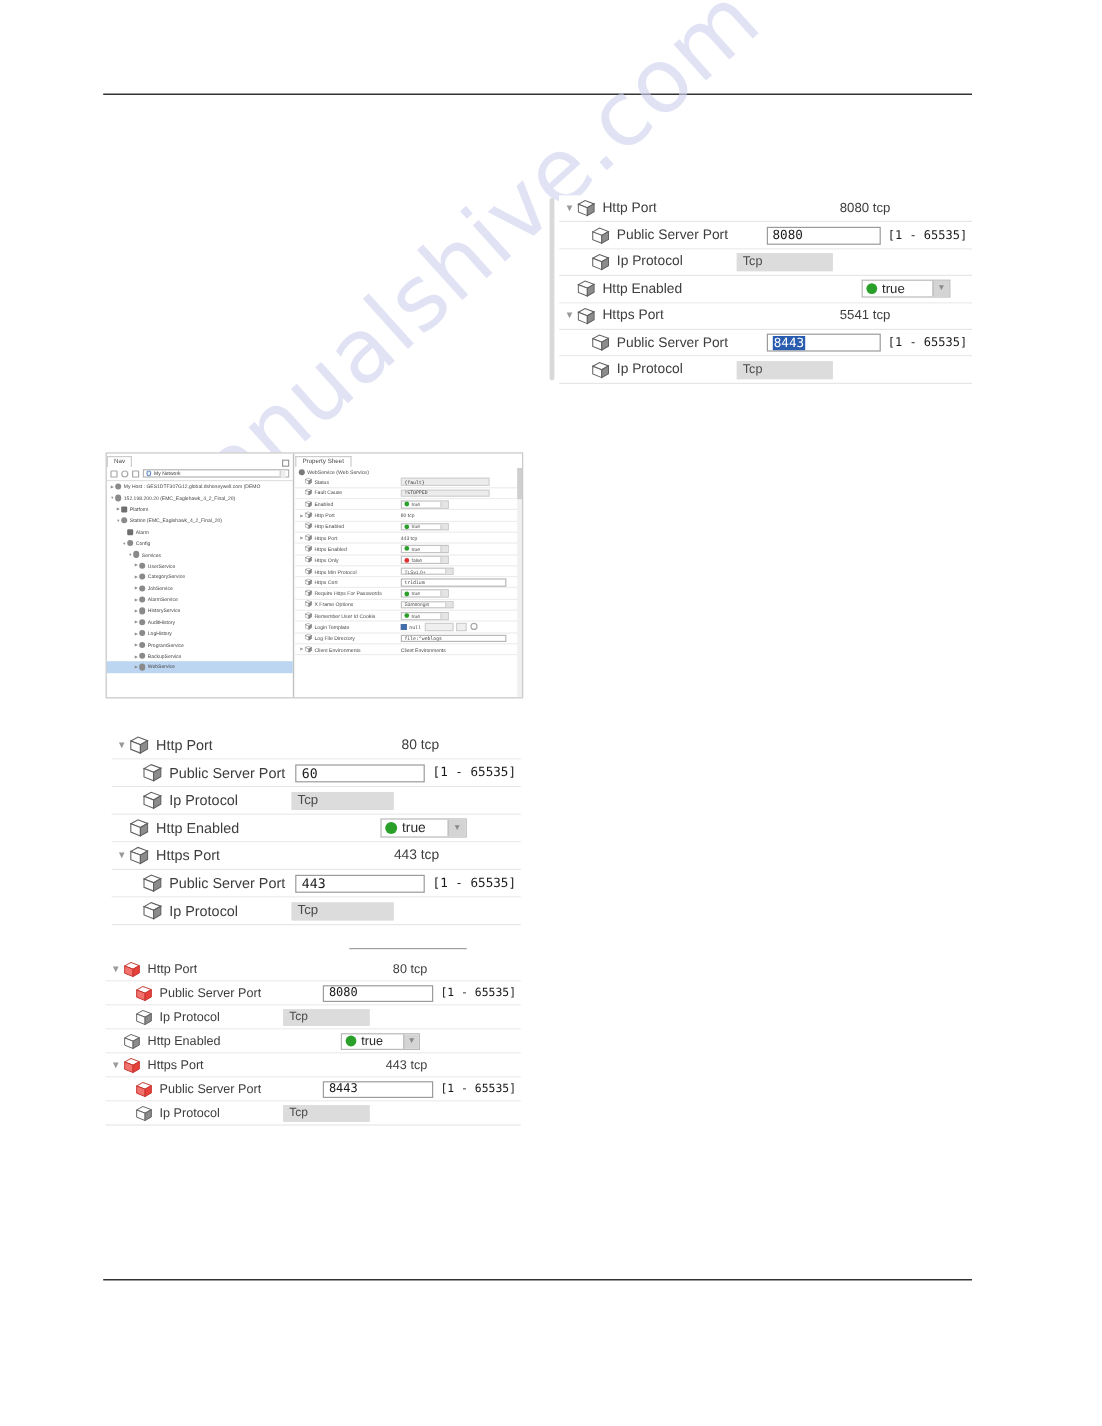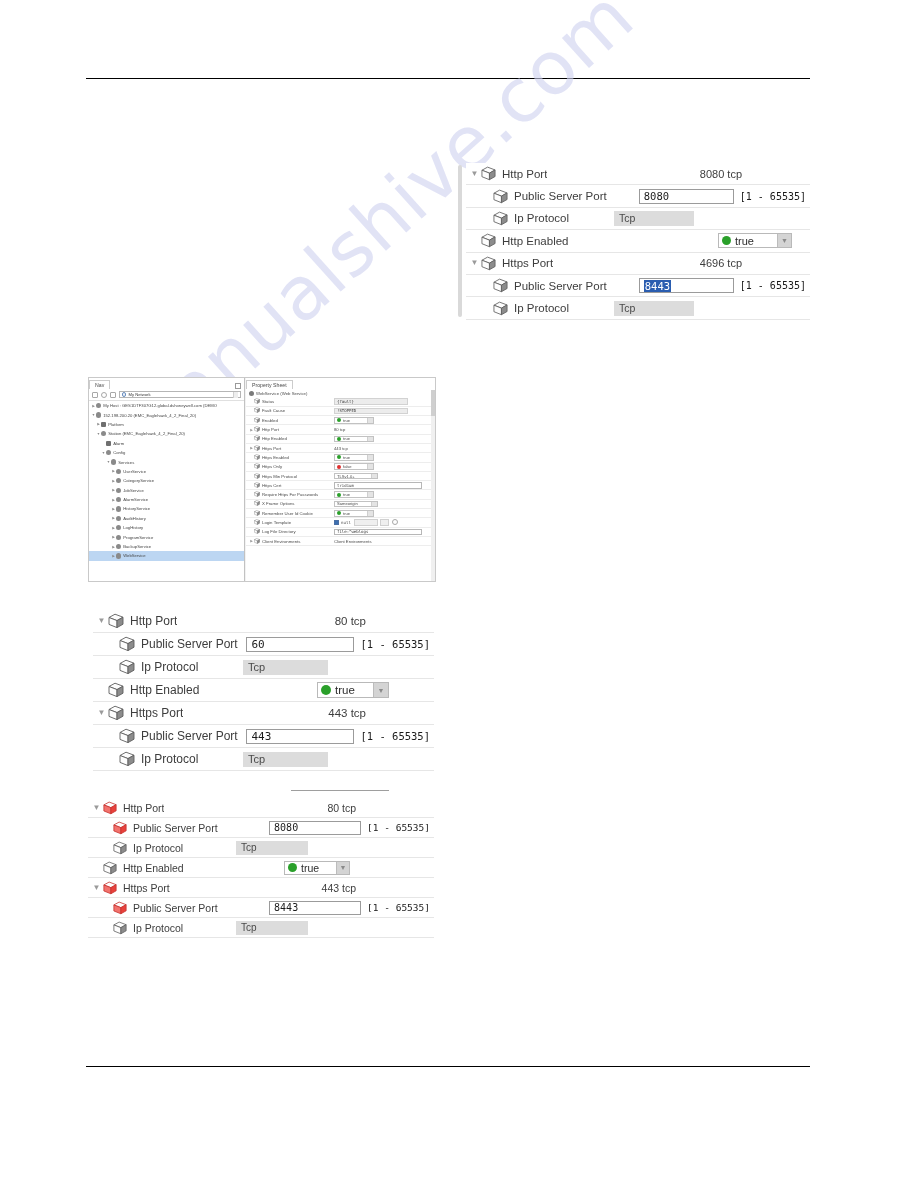--- a/index.html
+++ b/index.html
@@ -345,21 +345,21 @@
       <span class="twisty open"></span>
       <span class="cube">
         <svg width="15" height="15" viewBox="0 0 16 16">
           <path d="M1 4.5 L7 1.2 L15 4.2 L9 7.6 Z" fill="#fdfdfd" stroke="#5f5f5f" stroke-width="0.9"></path>
           <path d="M1 4.5 L9 7.6 L9 14.6 L1 11.4 Z" fill="#fdfdfd" stroke="#5f5f5f" stroke-width="0.9"></path>
           <path d="M9 7.6 L15 4.2 L15 11.2 L9 14.6 Z" fill="#8c8c8c" stroke="#5f5f5f" stroke-width="0.9"></path>
         </svg>
       </span>
       <span class="plabel">Https Port</span>
       <span class="pvalue" style="padding-right: 68px;">
-        <span class="ro-text">4696 tcp</span>
+        <span class="ro-text">5541 tcp</span>
       </span>
     </div>
     <div class="prow indent1">
       <span class="twisty blank"></span>
       <span class="cube">
         <svg width="15" height="15" viewBox="0 0 16 16">
           <path d="M1 4.5 L7 1.2 L15 4.2 L9 7.6 Z" fill="#fdfdfd" stroke="#5f5f5f" stroke-width="0.9"></path>
           <path d="M1 4.5 L9 7.6 L9 14.6 L1 11.4 Z" fill="#fdfdfd" stroke="#5f5f5f" stroke-width="0.9"></path>
           <path d="M9 7.6 L15 4.2 L15 11.2 L9 14.6 Z" fill="#8c8c8c" stroke="#5f5f5f" stroke-width="0.9"></path>
         </svg>

